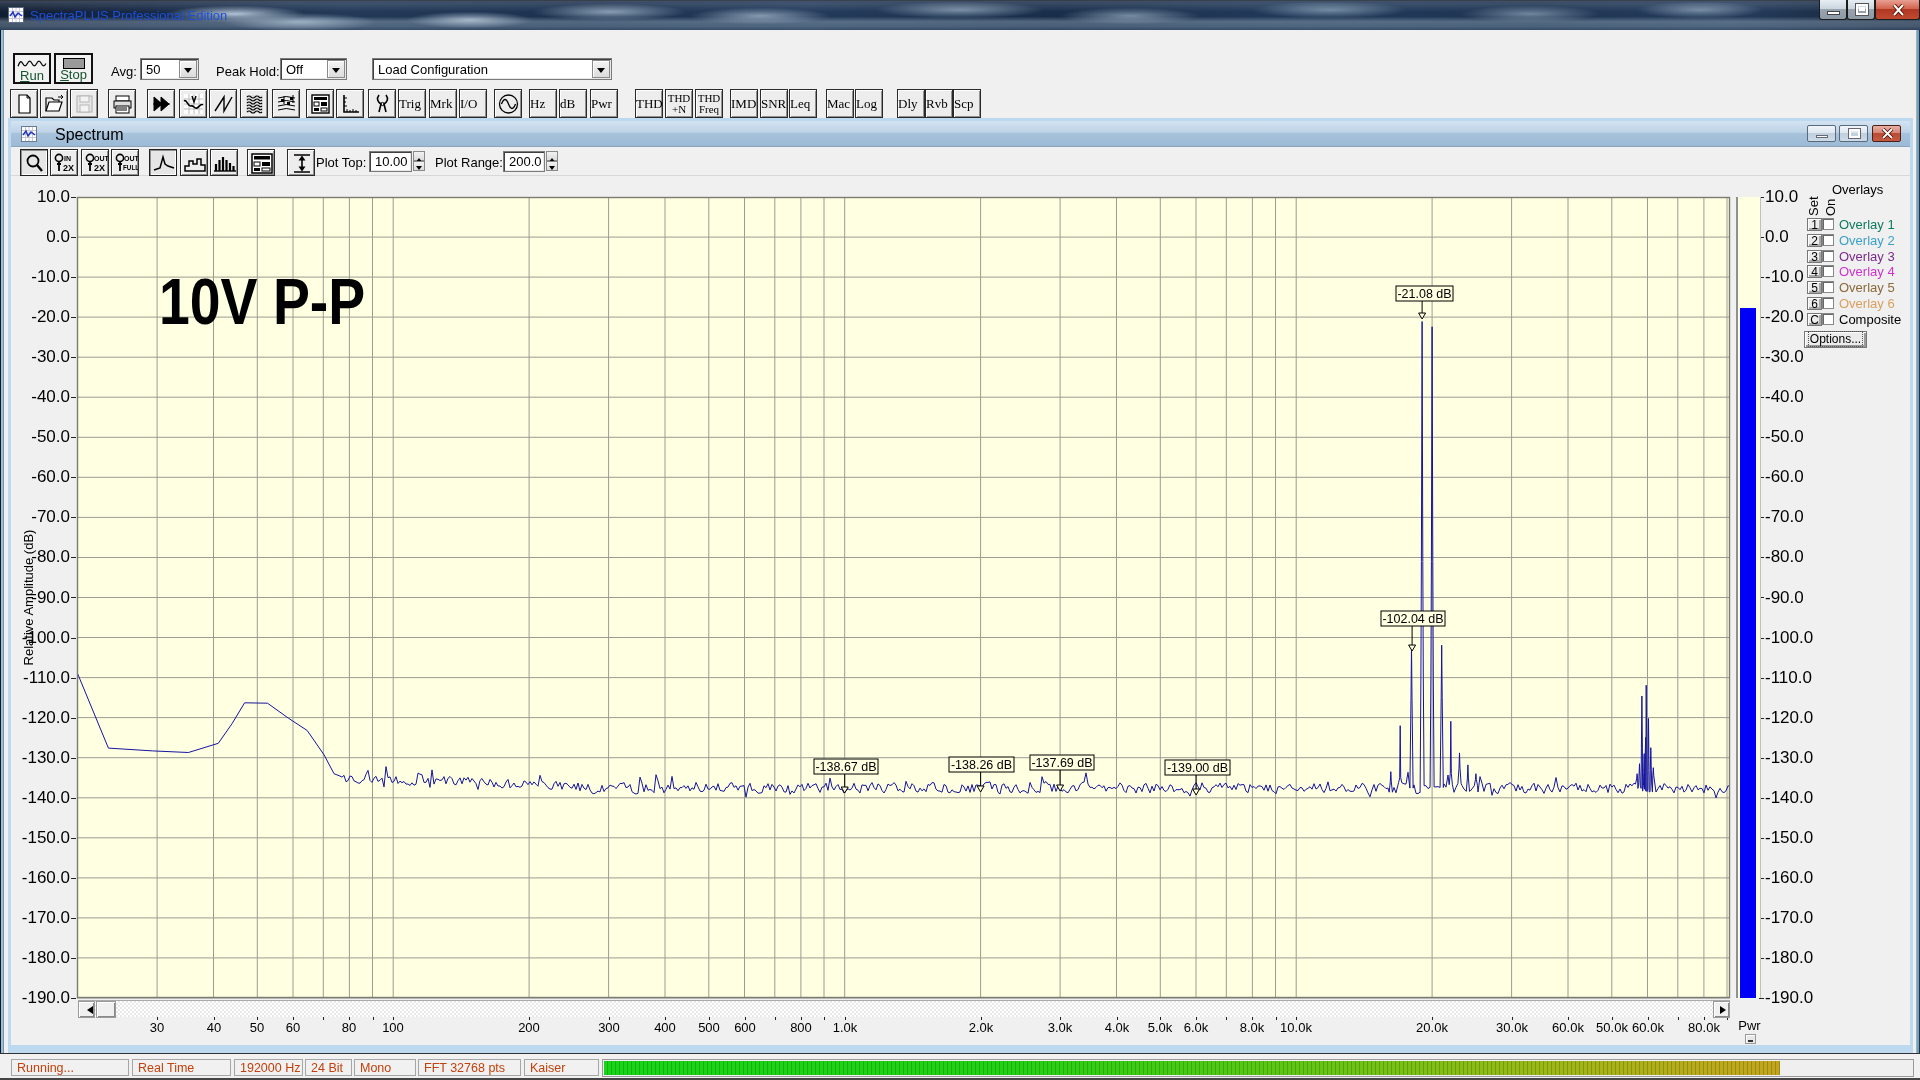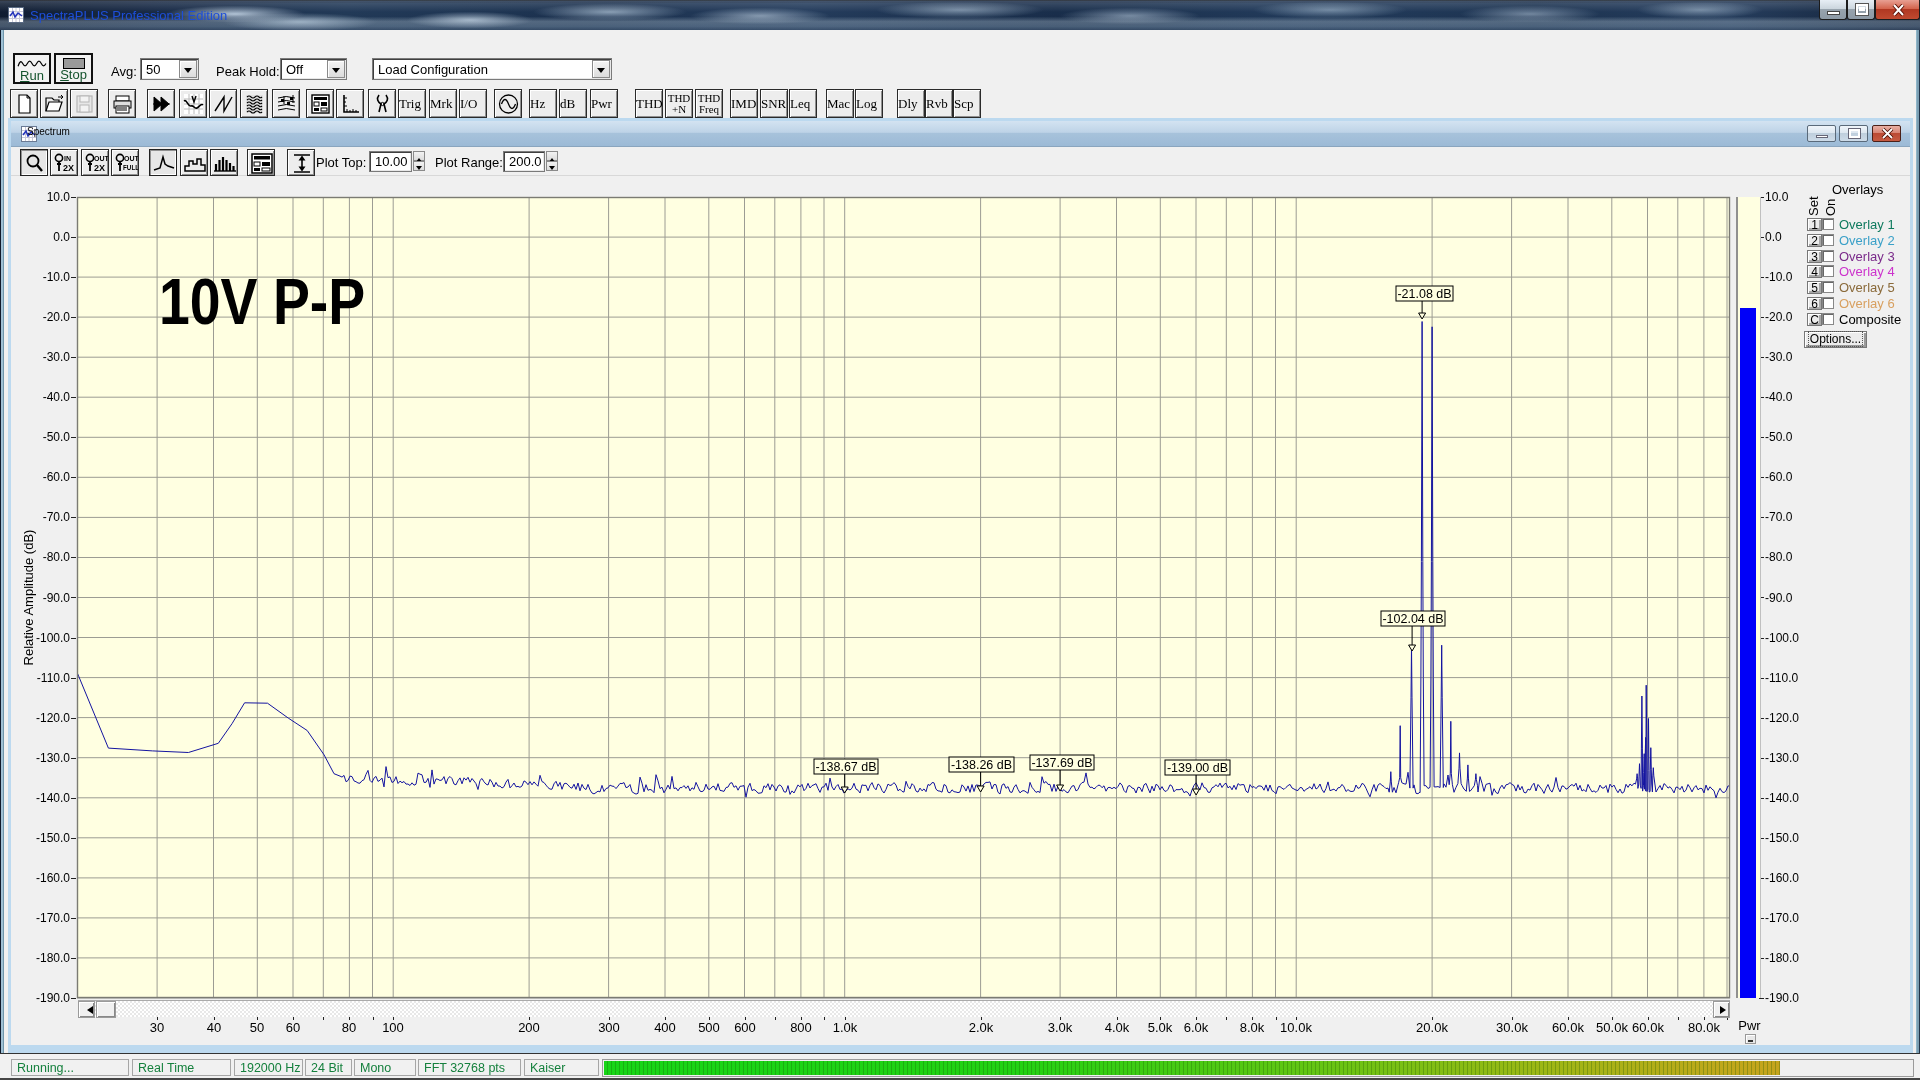--- a/index.html
+++ b/index.html
@@ -46,21 +46,21 @@
 
 #tb2{position:absolute;left:4px;top:88px;width:1912px;height:33px;background:#f0f0f0}
 .sbtn{position:absolute;top:1px;width:28px;height:29px;background:#ededed;border:1px solid #2a2a2a;box-shadow:inset 1px 1px 0 #ffffff,inset -1px -1px 0 #909090}
 .sbtn svg{position:absolute;left:3px;top:3px}
 .sbtn.txt{font-family:"Liberation Serif",serif;font-size:13px;line-height:27px;color:#000}
 .sbtn.txt2{font-family:"Liberation Serif",serif;font-size:11px;text-align:center;line-height:11px;padding-top:3px;color:#000}
 .sbtn.dis svg{opacity:.35}
 
 #specwin{position:absolute;left:8px;top:118px;width:1905px;height:935px;border:solid #bcd9ef;border-width:3px 3px 8px 3px;background:#f0f0f0}
 #spectitle{position:absolute;left:0;top:0;width:1899px;height:26px;background:linear-gradient(180deg,#d3e3f1 0%,#bed3e7 45%,#a7c2db 50%,#9cbad6 100%);border-bottom:1px solid #8aa5be}
-#spectitle .t{position:absolute;left:16px;top:5px;font-size:10px;color:#000}
+#spectitle .t{position:absolute;left:44px;top:5px;font-size:16px;color:#000}
 #specicon{position:absolute;left:10px;top:5px;width:16px;height:16px;background:#f6f7fa;border:1px solid #6a7a94}
 .mwbtn{position:absolute;top:4px;width:29px;height:17px;border:1px solid #5a6a7a;border-radius:2px;background:linear-gradient(180deg,#f0f5fa 0%,#dde7f0 45%,#bfcfdd 50%,#cddbe8 100%)}
 #mmin{left:1796px}#mmax{left:1828px}#mcls{left:1861px;background:linear-gradient(180deg,#e8b0a5 0%,#d88574 45%,#bb4a33 50%,#c65b42 100%);border:1px solid #4a2018}
 #mmin i{position:absolute;left:8px;top:9px;width:12px;height:3px;background:#fff;border:1px solid #667}
 #mmax i{position:absolute;left:9px;top:3px;width:11px;height:9px;border:2px solid #fff;outline:1px solid #667}
 
 #stb{position:absolute;left:0;top:27px;width:1899px;height:28px;background:#f0f0f0;border-bottom:1px solid #d8d8d8}
 .zbtn{position:absolute;top:1px;width:28px;height:27px;background:#ededed;border:1px solid #2a2a2a;box-shadow:inset 1px 1px 0 #ffffff,inset -1px -1px 0 #909090}
 .zbtn.pressed{background:#e6e6e6;box-shadow:inset 1px 1px 0 #909090,inset -1px -1px 0 #fff;border:1.5px solid #222}
 .zbtn svg{position:absolute;left:2px;top:2px}
@@ -68,21 +68,21 @@
 .sinput{position:absolute;top:3px;height:21px;background:#fff;border:1px solid #7a7a7a;box-shadow:inset 1px 1px 0 #404040,inset -1px -1px 0 #e8e8e8;font-size:13px;color:#000;padding:2px 0 0 5px}
 .spin{position:absolute;top:3px;width:12px;height:21px}
 .spin .u,.spin .d{position:absolute;left:0;width:12px;height:10px;background:linear-gradient(180deg,#f2f2f2,#dcdcdc);border:1px solid #8a8a8a}
 .spin .u{top:0}.spin .d{top:10px}
 .spin .u:after{content:"";position:absolute;left:2px;top:3px;border:3px solid transparent;border-bottom:4px solid #000}
 .spin .d:after{content:"";position:absolute;left:2px;top:4px;border:3px solid transparent;border-top:4px solid #000}
 
 #chart{position:absolute;left:0;top:56px;width:1899px;height:868px;background:#f0f0f0}
 #plotwrap{position:absolute;left:65px;top:19px}
 #lefttitle{position:absolute;left:66px;top:2px;width:1653px;text-align:center;font-size:13px;color:#000}
-.ylab{position:absolute;font-size:12px;color:#000;height:14px;line-height:14px;width:100%}
+.ylab{position:absolute;font-size:17px;color:#000;height:14px;line-height:14px;width:100%}
 #ylabl{position:absolute;left:9px;top:0;width:50px;height:830px}
 #ylabl .ylab{text-align:right}
 #ylabr{position:absolute;left:1754px;top:0;width:46px;height:830px}
 #ylabr .ylab{text-align:left}
 #yticks{position:absolute;left:0;top:0}
 .ytick{position:absolute;width:5px;height:1px;background:#222}
 .ytick.tl{left:60px}
 .ytick.tr{left:1748px}
 #yaxistitle{position:absolute;left:-133px;top:413px;width:300px;text-align:center;font-size:13px;color:#000;transform:rotate(-90deg)}
 #bigtext{position:absolute;left:148px;top:88px;font-size:64px;font-weight:900;color:#000;font-family:"Liberation Sans",sans-serif;transform:scaleX(.865);transform-origin:0 0;white-space:nowrap}
@@ -112,21 +112,21 @@
 #ovlset{position:absolute;left:-2px;top:20px;width:24px;height:14px;transform:rotate(-90deg)}
 #ovlon{position:absolute;left:15px;top:20px;width:24px;height:14px;transform:rotate(-90deg)}
 .ovbtn{position:absolute;left:4px;width:15px;height:13px;background:#ececec;border:1px solid #777;box-shadow:inset 1px 1px 0 #fff,inset -2px -2px 0 #a8a8a8;text-align:center;line-height:12px;font-size:12px}
 .ovchk{position:absolute;left:19px;width:12px;height:12px;background:#fff;border:1px solid #888;box-shadow:inset 1px 1px 0 #666}
 .ovlab{position:absolute;left:36px;height:14px;line-height:14px}
 #ovopts{position:absolute;left:1793px;top:154px;width:63px;height:17px;background:#ececec;border:1px solid #777;box-shadow:inset 1px 1px 0 #fff,inset -2px -2px 0 #9a9a9a;font-size:12px;text-align:center;line-height:15px}
 #ovopts i{font-style:normal;outline:1px dotted #555;padding:0 1px}
 
 #statusbar{position:absolute;left:0px;top:1053px;width:1920px;height:27px;background:#f1f1f1;border-top:1px solid #333}
 #statusbar:after{content:"";position:absolute;left:0;bottom:0;width:100%;height:2px;background:#454545}
-.spanel{position:absolute;top:5px;height:17px;border:1px solid #a6a6a6;font-size:12.5px;color:#15803d;padding:1px 0 0 5px}
+.spanel{position:absolute;top:5px;height:17px;border:1px solid #a6a6a6;font-size:12.5px;color:#c2410c;padding:1px 0 0 5px}
 #meter{position:absolute;left:602px;top:5px;width:1312px;height:18px;border:1px solid #9a9a9a;background:#efefef}
 #meterfill{position:absolute;left:1px;top:1px;width:1176px;height:14px;
 background:repeating-linear-gradient(90deg,rgba(0,0,0,0) 0 3px,rgba(20,80,0,.28) 3px 4px),linear-gradient(90deg,#17d517 0%,#22d113 35%,#63c513 60%,#9db715 80%,#bfa81b 95%,#c5a41d 100%)}
 
 .frameL{position:absolute;left:0;top:30px;bottom:0;width:4px;background:linear-gradient(90deg,#10192a 0 1px,#9fc0d4 1px 3px,#6f96ab 3px 4px)}
 .frameR{position:absolute;right:0;top:30px;bottom:0;width:4px;background:linear-gradient(90deg,#8fb6ca 0 1px,#7a9eb2 1px 3px,#223348 3px 4px)}
 </style></head>
 <body>
 <div id="win">
 <div id="titlebar"></div>

